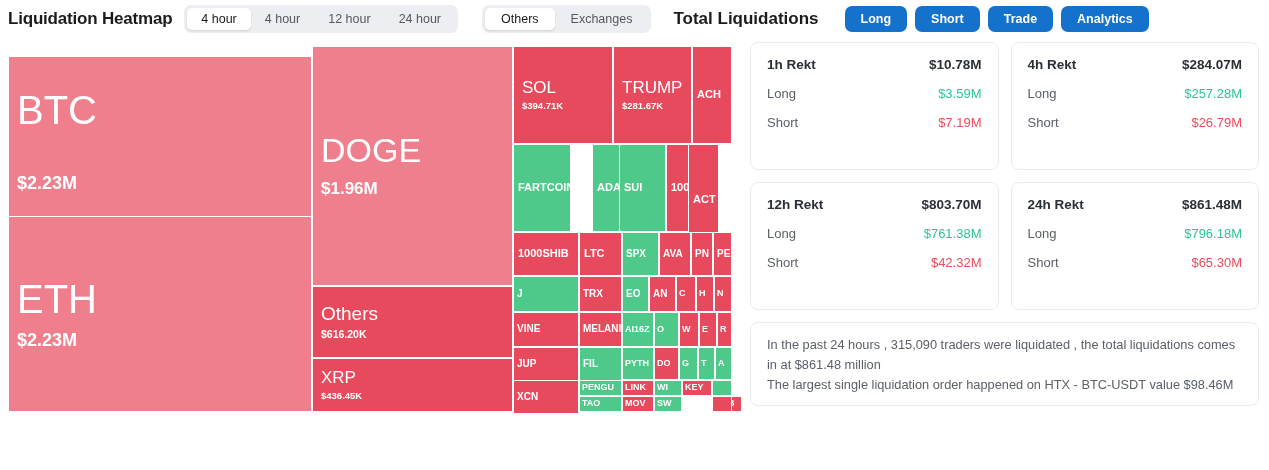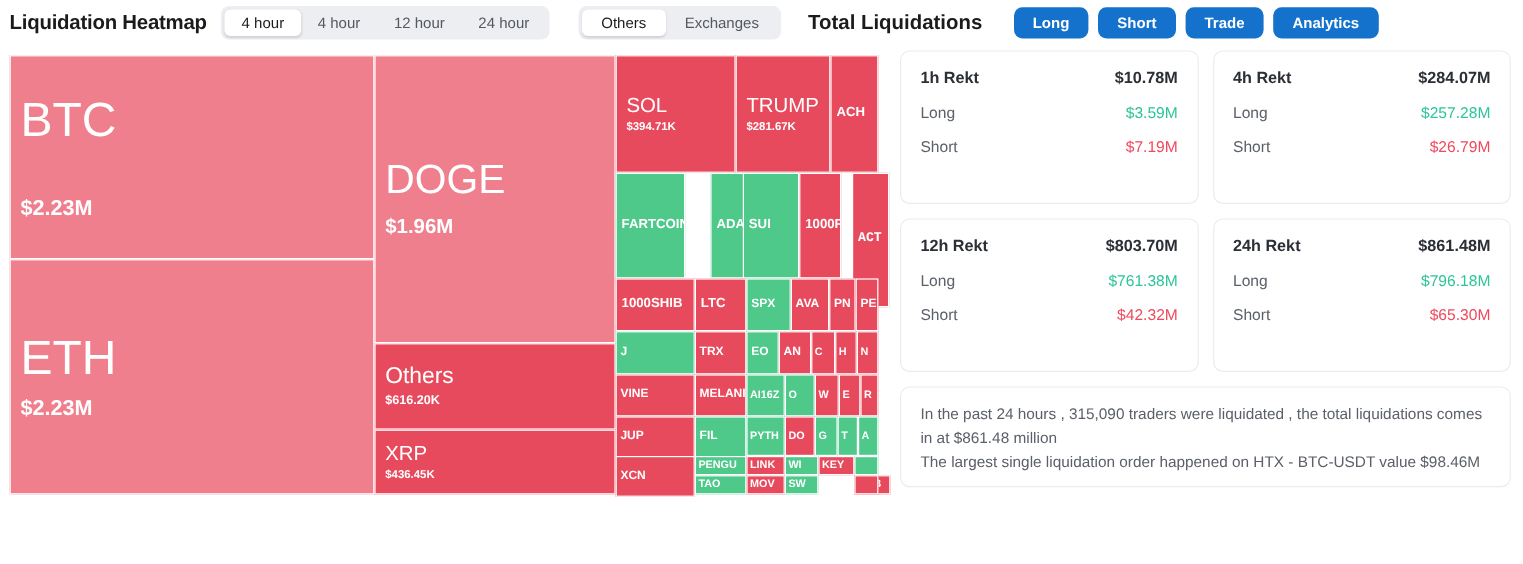--- a/index.html
+++ b/index.html
@@ -122,21 +122,21 @@
       <div class="blue-btn" style="background: rgb(20, 114, 204);">Short</div>
       <div class="blue-btn" style="background: rgb(20, 114, 204);">Trade</div>
       <div class="blue-btn" style="background: rgb(20, 114, 204);">Analytics</div>
     </div>
 </div>
 
 <div class="body">
 
   <div class="treemap-wrap">
     <div class="treemap" id="treemap">
-        <div class="cell size-xl" style="left: 0px; top: 0px; width: 304px; height: 170px; background: rgb(239, 127, 140); gap: 32px;">
+        <div class="cell size-xl" style="left: 0px; top: 10px; width: 304px; height: 170px; background: rgb(239, 127, 140); gap: 32px;">
           <div class="sym">BTC</div>
           <div class="val">$2.23M</div>
         </div>
         <div class="cell size-xl" style="left: 0px; top: 170px; width: 304px; height: 196px; background: rgb(239, 127, 140);">
           <div class="sym">ETH</div>
           <div class="val">$2.23M</div>
         </div>
         <div class="cell size-lg" style="left: 304px; top: 0px; width: 201px; height: 240px; background: rgb(239, 127, 140);">
           <div class="sym">DOGE</div>
           <div class="val">$1.96M</div>
@@ -165,21 +165,21 @@
         </div>
         <div class="cell size-xs" style="left: 552px; top: 98px; width: 71px; height: 88px; background: rgb(78, 201, 138); margin-left: 32px;">
           <div class="sym">ADA</div>
         </div>
         <div class="cell size-xs" style="left: 611px; top: 98px; width: 47px; height: 88px; background: rgb(78, 201, 138);">
           <div class="sym">SUI</div>
         </div>
         <div class="cell size-xs" style="left: 658px; top: 98px; width: 35px; height: 88px; background: rgb(232, 74, 93);">
           <div class="sym">1000P</div>
         </div>
-        <div class="cell size-xs" style="left: 702px; top: 98px; width: 31px; height: 112px; background: rgb(232, 74, 93); font-family: Liberation Mono, monospace;">
+        <div class="cell size-xs" style="left: 680px; top: 98px; width: 31px; height: 112px; background: rgb(232, 74, 93);">
           <div class="sym">ACT</div>
         </div>
         <div class="cell size-xs" style="left: 505px; top: 186px; width: 66px; height: 44px; background: rgb(232, 74, 93);">
           <div class="sym">1000SHIB</div>
         </div>
         <div class="cell size-xs" style="left: 571px; top: 186px; width: 43px; height: 44px; background: rgb(232, 74, 93);">
           <div class="sym">LTC</div>
         </div>
         <div class="cell size-tn" style="left: 614px; top: 186px; width: 37px; height: 44px; background: rgb(78, 201, 138);">
           <div class="sym">SPX</div>

